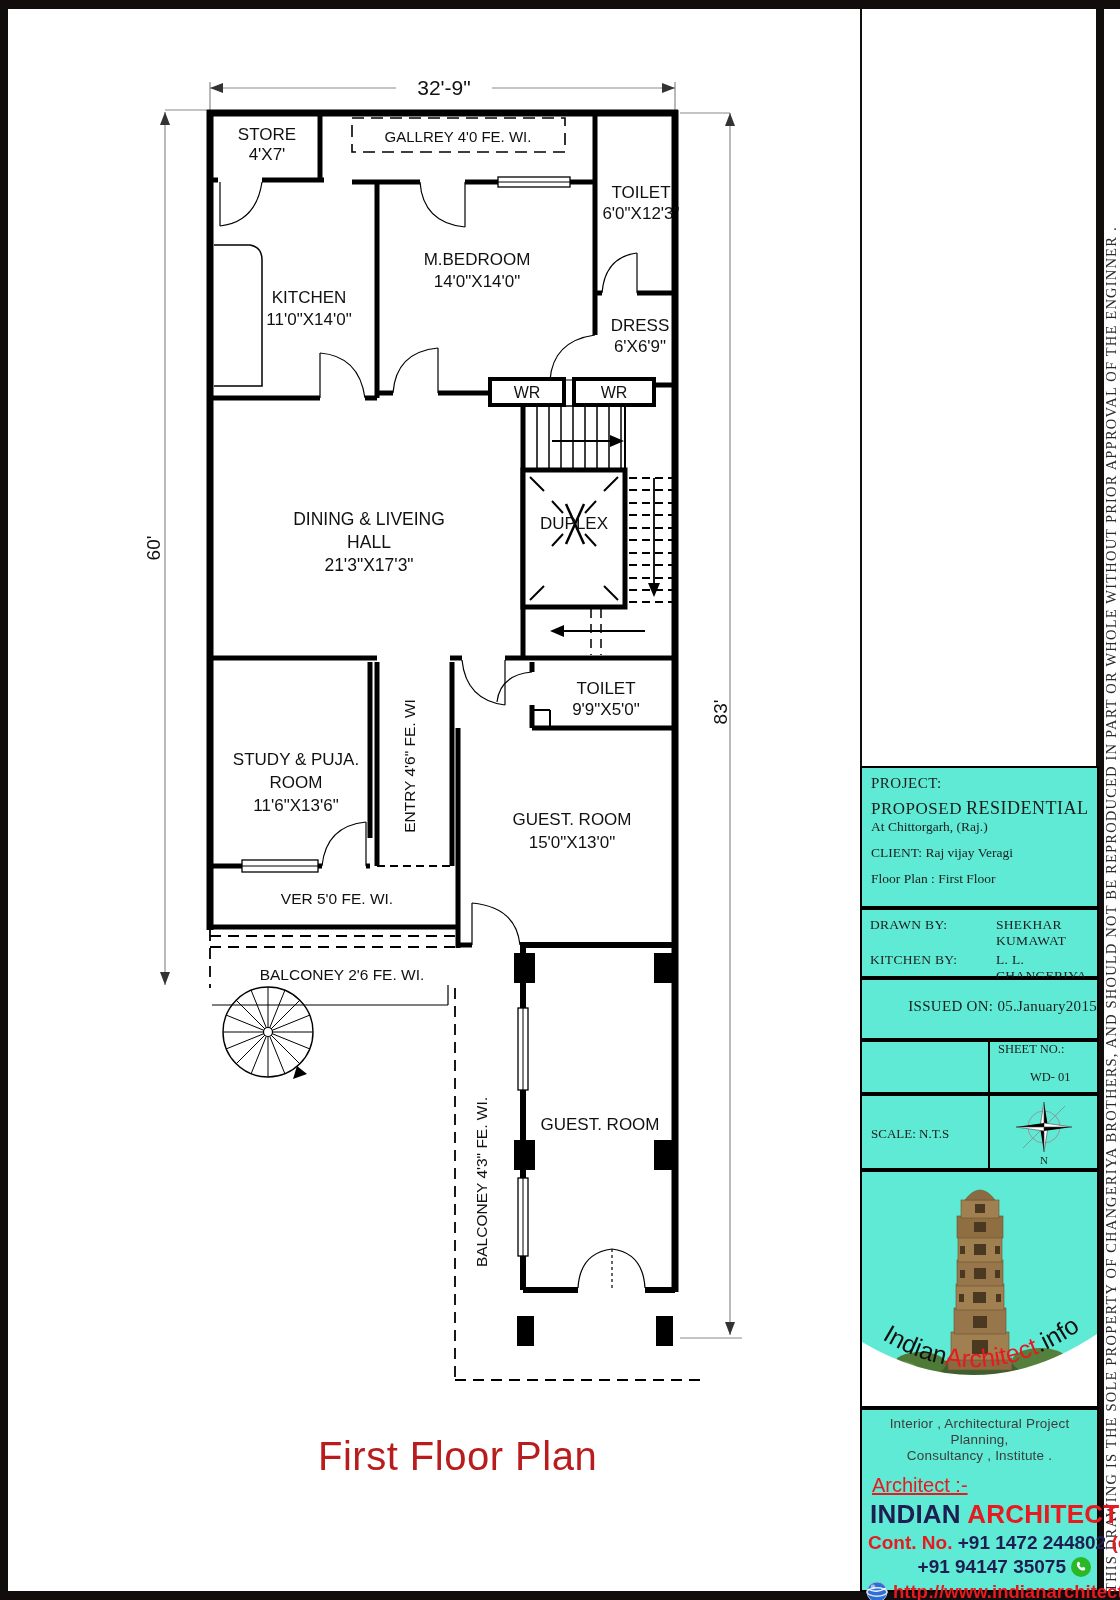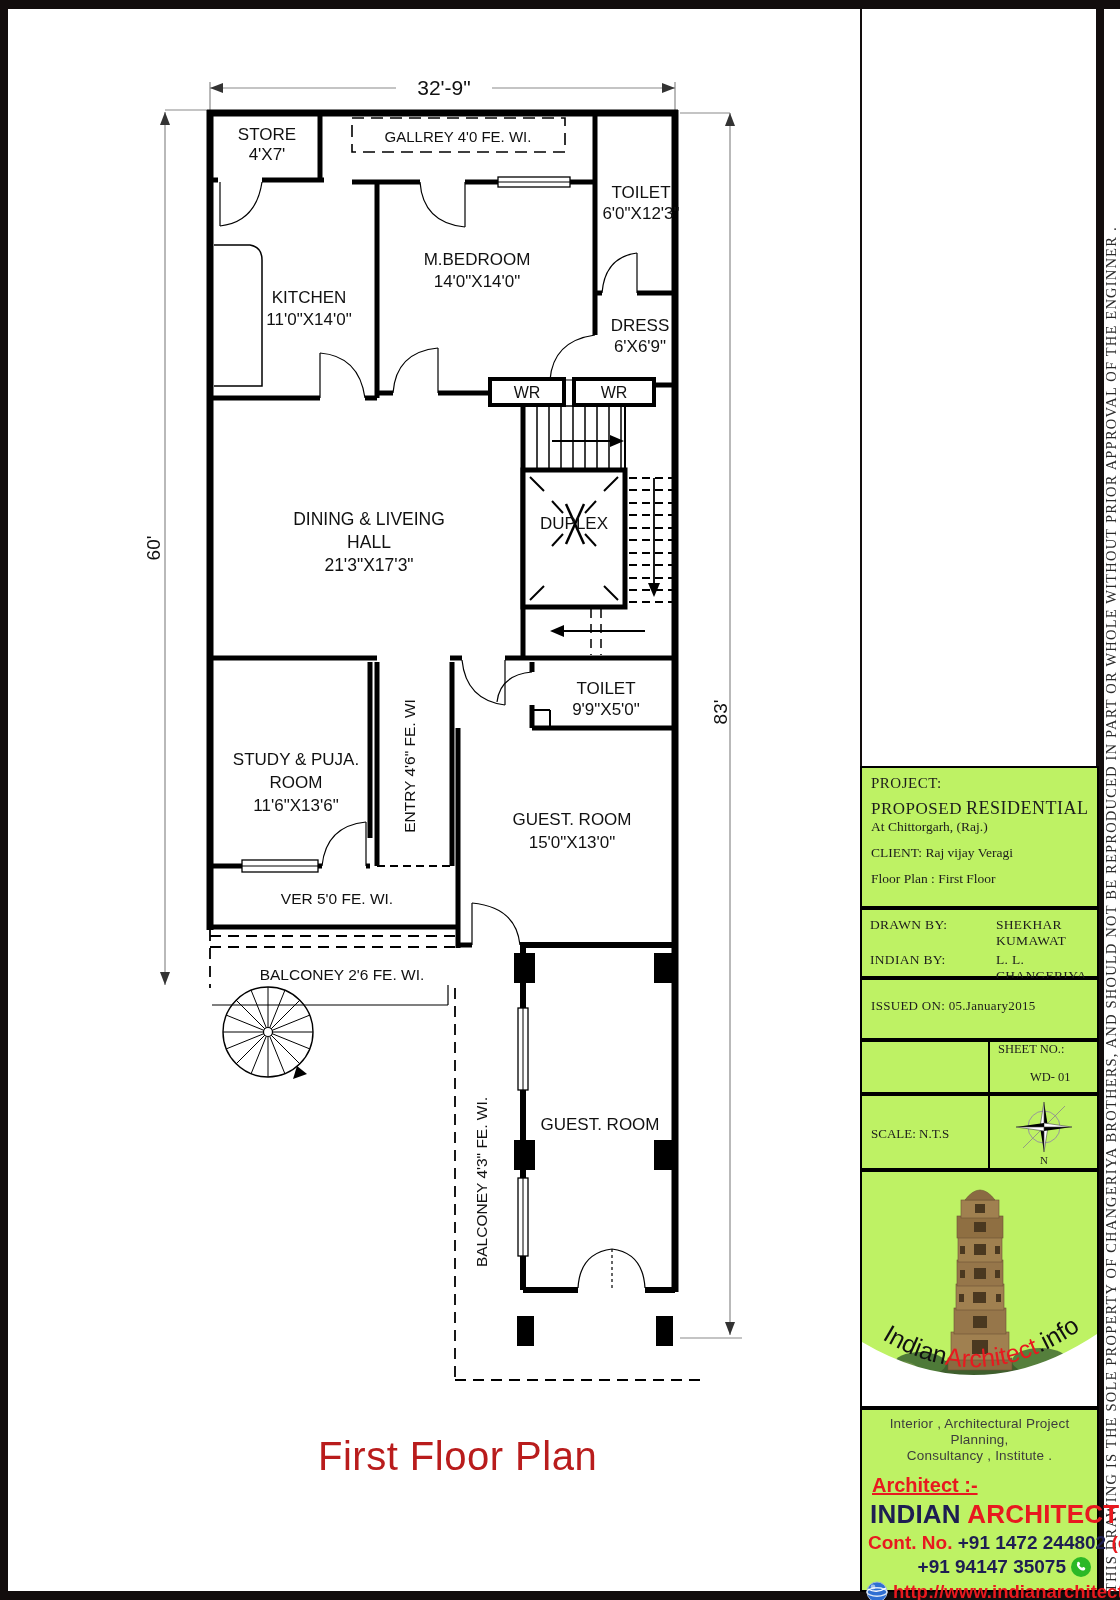--- a/index.html
+++ b/index.html
@@ -5,39 +5,39 @@
   html,body{margin:0;padding:0;}
   body{
     width:1120px;height:1600px;position:relative;background:#ffffff;
     font-family:"Liberation Sans",sans-serif;overflow:hidden;
   }
   
   .frame{position:absolute;background:#120d0d;}
   
   .tb-box{
     position:absolute;left:860px;width:239px;box-sizing:border-box;
-    border:2px solid #000;background:#bef264;
+    border:2px solid #000;background:#5eead4;
     font-family:"Liberation Serif",serif;color:#1c1c1c;
   }
   .tb-text{font-family:"Liberation Serif",serif;color:#1c1c1c;}
   .kv-row{display:flex;font-size:13.5px;margin:3px 0 3px 8px;letter-spacing:.3px;gap:30px;}
   .kv-row .k{width:96px;flex:none;}
   .disclaimer{
     position:absolute;left:1103px;top:9px;height:1583px;width:17px;
     writing-mode:vertical-rl;transform:rotate(180deg);
     font-family:"Liberation Serif",serif;font-size:14.5px;color:#2a2a2a;
     letter-spacing:1.2px;white-space:nowrap;line-height:17px;text-align:left;
   }
   .plan-title{
     position:absolute;left:318px;top:1434px;font-size:40px;color:#b91c1c;
     font-family:Liberation Sans, sans-serif;letter-spacing:.5px;
   }
   
   .svc{font-size:13.5px;color:#3d3d3d;text-align:center;line-height:16px;margin-top:6px;letter-spacing:.2px;font-family:"Liberation Sans",sans-serif;}
-  .arch-label{font-weight:bold;font-size:20px;text-decoration:underline;margin:10px 0 2px 10px;font-family:"Liberation Sans",sans-serif;}
+  .arch-label{font-weight:normal;font-size:20px;text-decoration:underline;margin:10px 0 2px 10px;font-family:"Liberation Sans",sans-serif;}
   .firm-line{font-weight:bold;font-size:26px;margin:2px 0 0 8px;letter-spacing:.2px;font-family:"Liberation Sans",sans-serif;white-space:nowrap;}
   .phone-line{font-weight:bold;font-size:19px;text-align:right;margin:2px 6px 0 0;font-family:"Liberation Sans",sans-serif;white-space:nowrap;}
   .web-line{font-weight:bold;font-size:18.5px;margin:3px 4px 0 4px;font-family:"Liberation Sans",sans-serif;display:flex;align-items:center;gap:5px;white-space:nowrap;}
   .icon{display:inline-flex;flex:none;}
 </style>
 </head>
 <body>
 
 <div class="frame" style="left:0;top:0;width:1120px;height:9px;"></div>
 <div class="frame" style="left:0;top:0;width:8px;height:1600px;"></div>
@@ -310,31 +310,31 @@
   <div class="tb-text" style="font-size:13.5px;margin:10px 0 0 9px;">CLIENT: Raj vijay Veragi</div>
   <div class="tb-text" style="font-size:13.5px;margin:10px 0 0 9px;">Floor Plan :   First Floor</div>
 </div>
 
 <div class="tb-box" style="top:908px;height:70px;padding-top:4px;">
   <div class="kv-row">
       <span class="k">DRAWN BY:</span>
       <span>SHEKHAR KUMAWAT</span>
     </div>
   <div class="kv-row">
-      <span class="k">INDIAN BY:</span>
+      <span class="k">KITCHEN BY:</span>
       <span>L. L. CHANGERIYA</span>
     </div>
   <div class="kv-row">
       <span class="k">DETAIL BY:</span>
       <span>KUSHAL CHANGERIYA</span>
     </div>
 </div>
 
 <div class="tb-box" style="top:978px;height:62px;">
-  <div class="tb-text" style="font-size:13px;margin:18px 0 0 9px;letter-spacing:.3px;">ISSUED ON:  05.January2015</div>
+  <div class="tb-text" style="font-size:15px;margin:18px 0 0 9px;letter-spacing:.3px;text-align:right;">ISSUED ON:  05.January2015</div>
 </div>
 
 <div class="tb-box" style="top:1040px;height:54px;">
   <div style="position:absolute;left:126px;top:0;width:2px;height:100%;background:#000;"></div>
   <div class="tb-text" style="position:absolute;left:136px;top:0;font-size:12.5px;">SHEET NO.:</div>
   <div class="tb-text" style="position:absolute;left:136px;top:28px;font-size:12.5px;margin-left:32px;">WD- 01</div>
 </div>
 
 <div class="tb-box" style="top:1094px;height:76px;">
   <div style="position:absolute;left:126px;top:0;width:2px;height:100%;background:#000;"></div>

